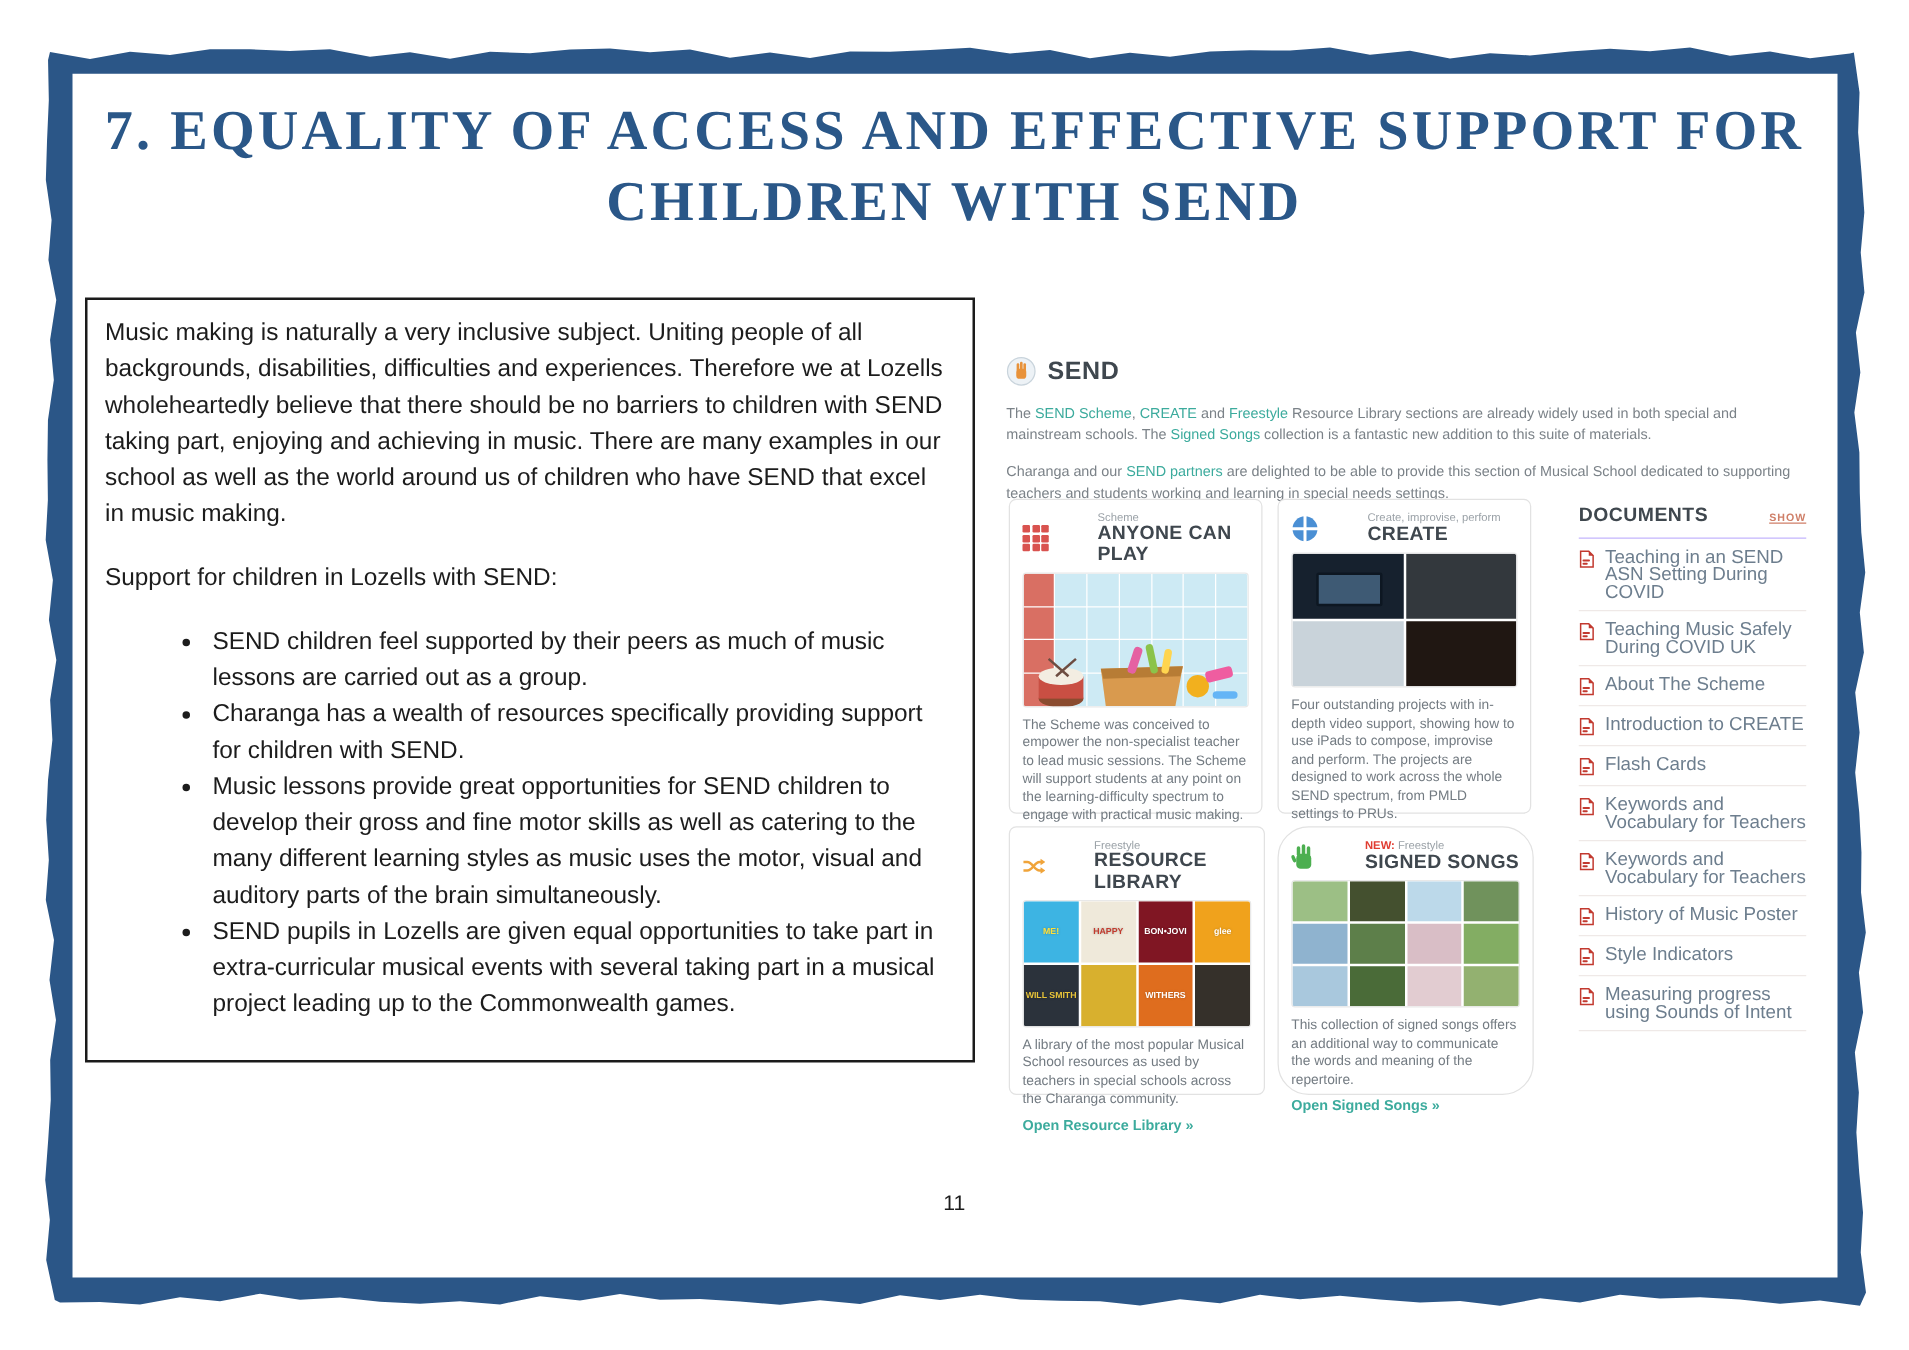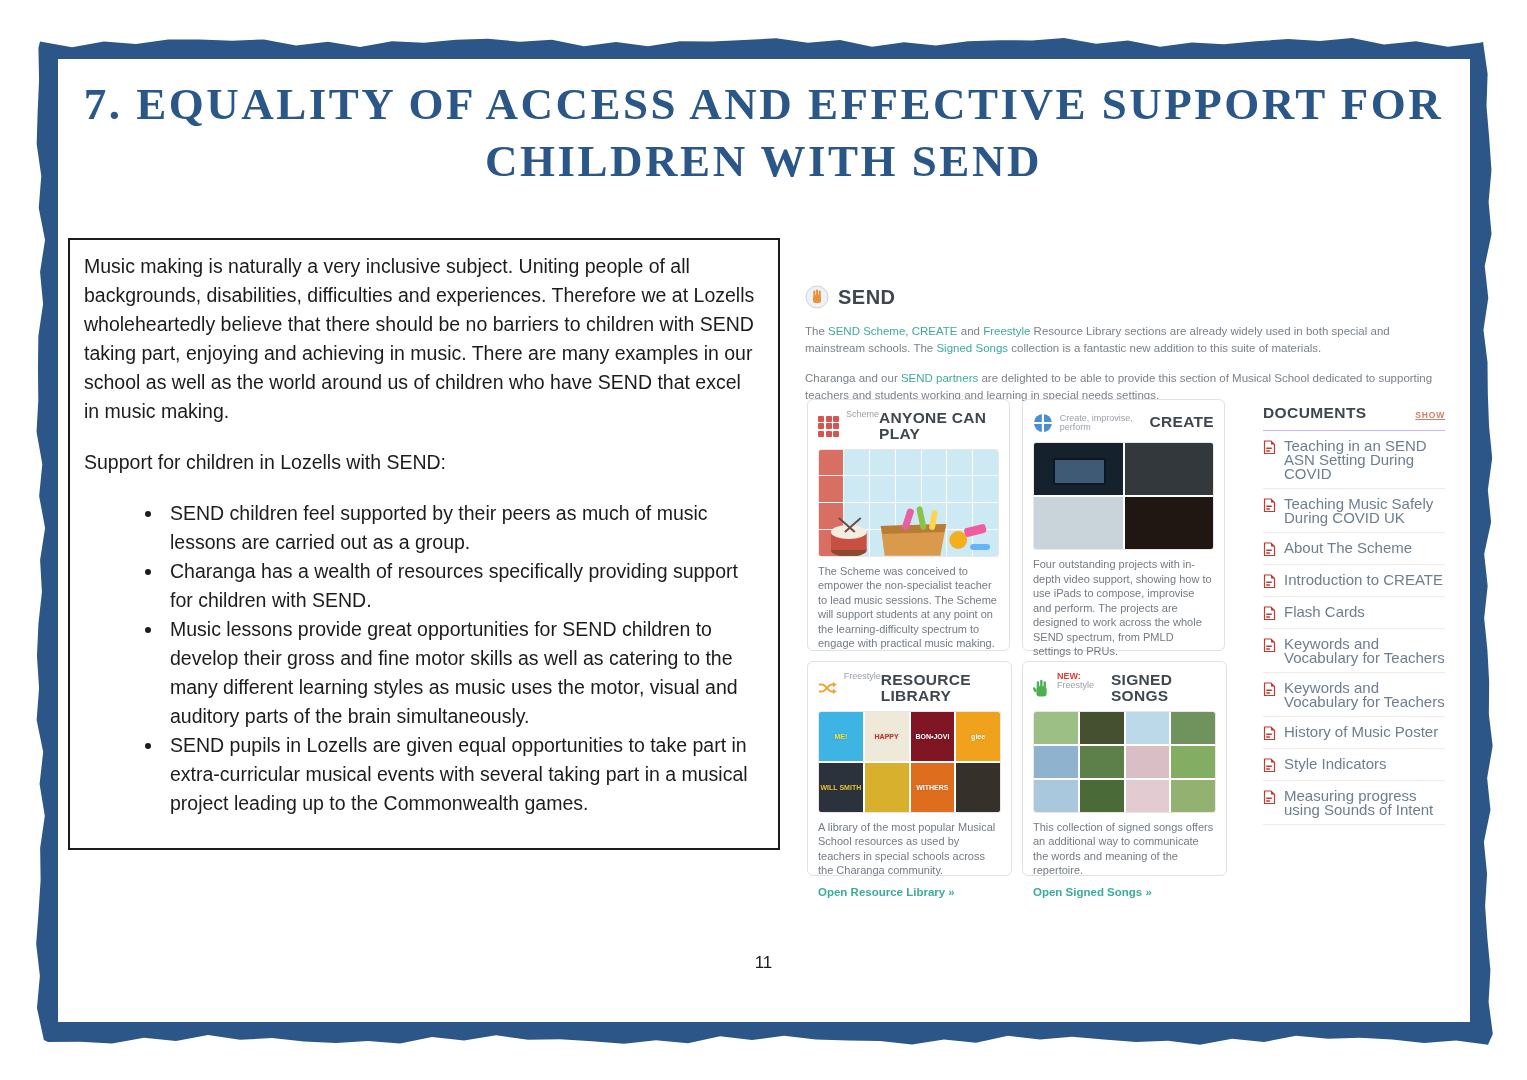--- a/index.html
+++ b/index.html
@@ -25,23 +25,23 @@
   .sendhead{display:flex;align-items:center;gap:9px;margin-bottom:14px;}
   .sendhead .sendtitle{font-size:20px;font-weight:bold;color:#3f474e;letter-spacing:.5px;}
   .cintro{margin:0 0 13px 0;font-size:11.5px;line-height:17px;color:#7b8288;}
   .tlink{color:#3cab9d;text-decoration:none;cursor:pointer;}
 
   .card{position:absolute;background:#fff;border:1px solid #e2e2e2;border-radius:6px;
         box-sizing:border-box;padding:8px 10px;}
   .c1{left:807px;top:399px;width:203px;height:252px;}
   .c2{left:1022px;top:399px;width:203px;height:252px;}
   .c3{left:807px;top:661px;width:205px;height:215px;}
-  .c4{left:1022px;top:661px;width:205px;height:215px;}
+  .c4{left:1022px;top:661px;width:205px;height:215px;border-radius:25px;}
   .chead{display:flex;align-items:center;gap:7px;margin:2px 0 6px 0;min-height:26px;}
-  .clabels{display:flex;line-height:1.05;}
+  .clabels{display:flex;flex-direction:column;line-height:1.05;margin-left:32px;}
   .clabel{font-size:9px;color:#9aa1a7;}
   .clabel .newtag{color:#e03c31;font-weight:bold;}
   .ctitle{font-size:15.5px;font-weight:bold;color:#3f474e;letter-spacing:.3px;}
   .cimg{position:relative;height:106px;border-radius:3px;overflow:hidden;border:1px solid #e8e8e8;}
   .c3 .cimg,.c4 .cimg{height:100px;}
   .cdesc{margin:7px 0 0 0;font-size:11px;line-height:14.5px;color:#737b82;}
   .clink{display:block;margin-top:8px;font-size:11.5px;font-weight:bold;color:#3cab9d;
          text-decoration:none;cursor:pointer;}
 
   

